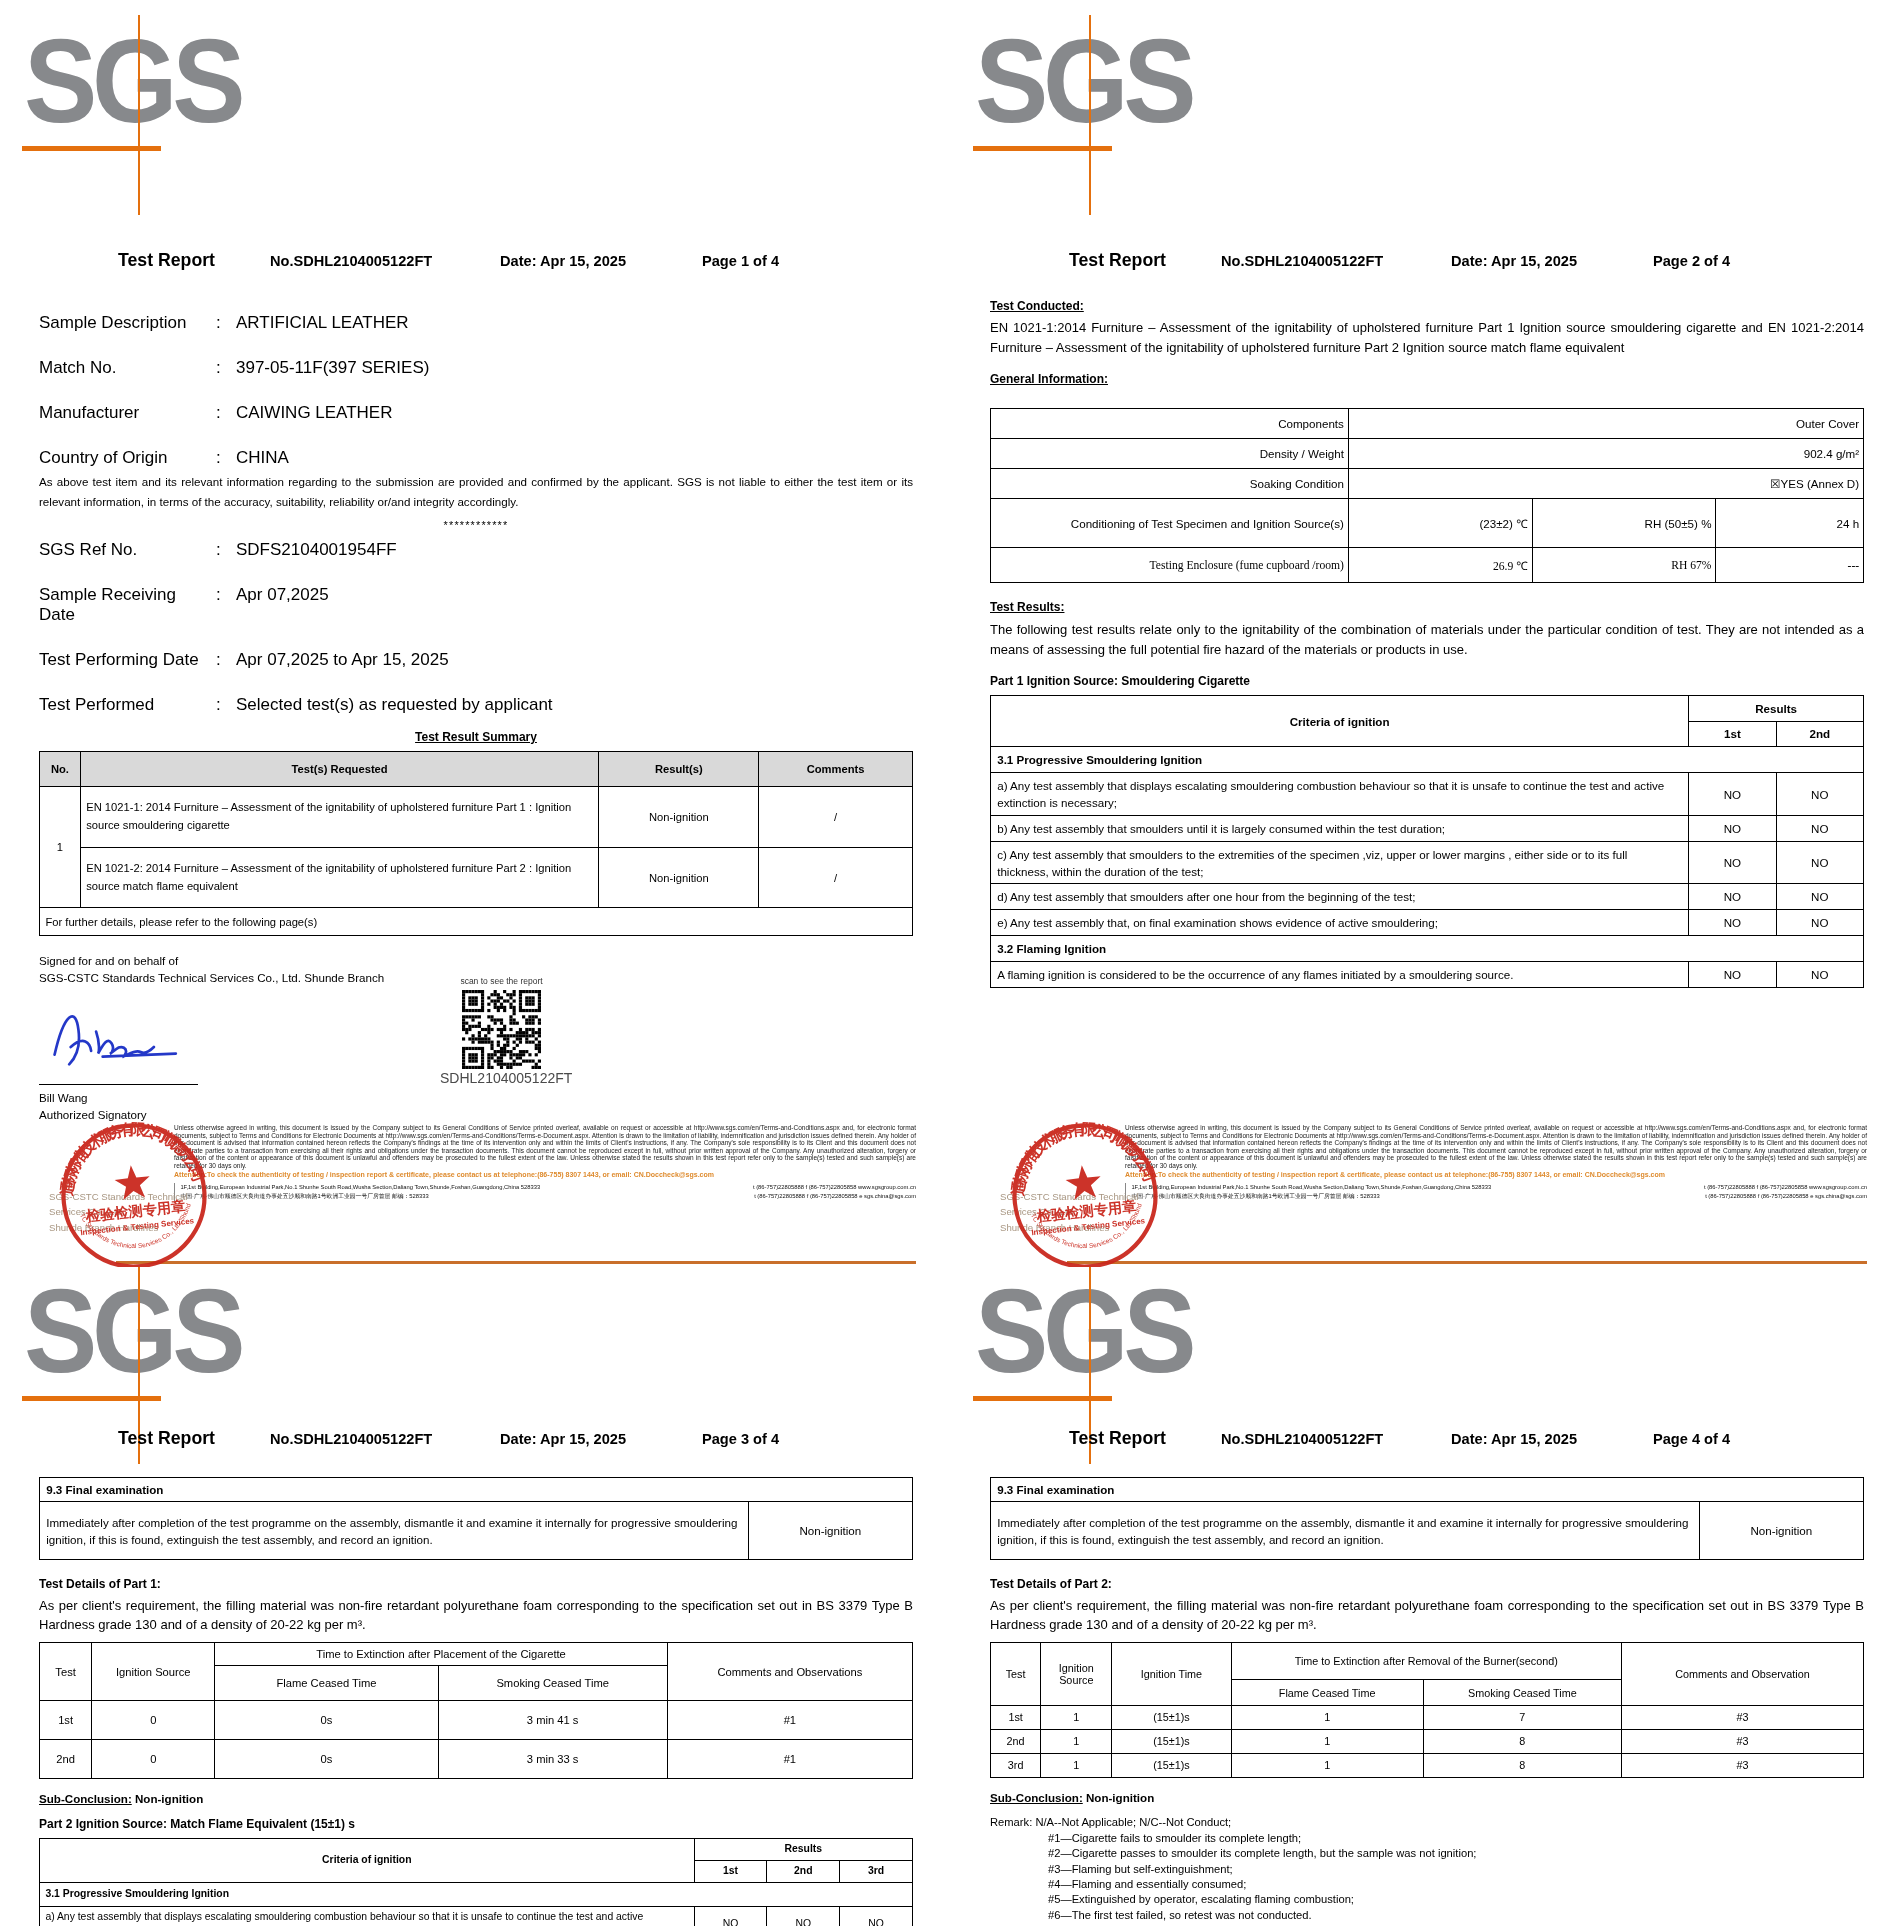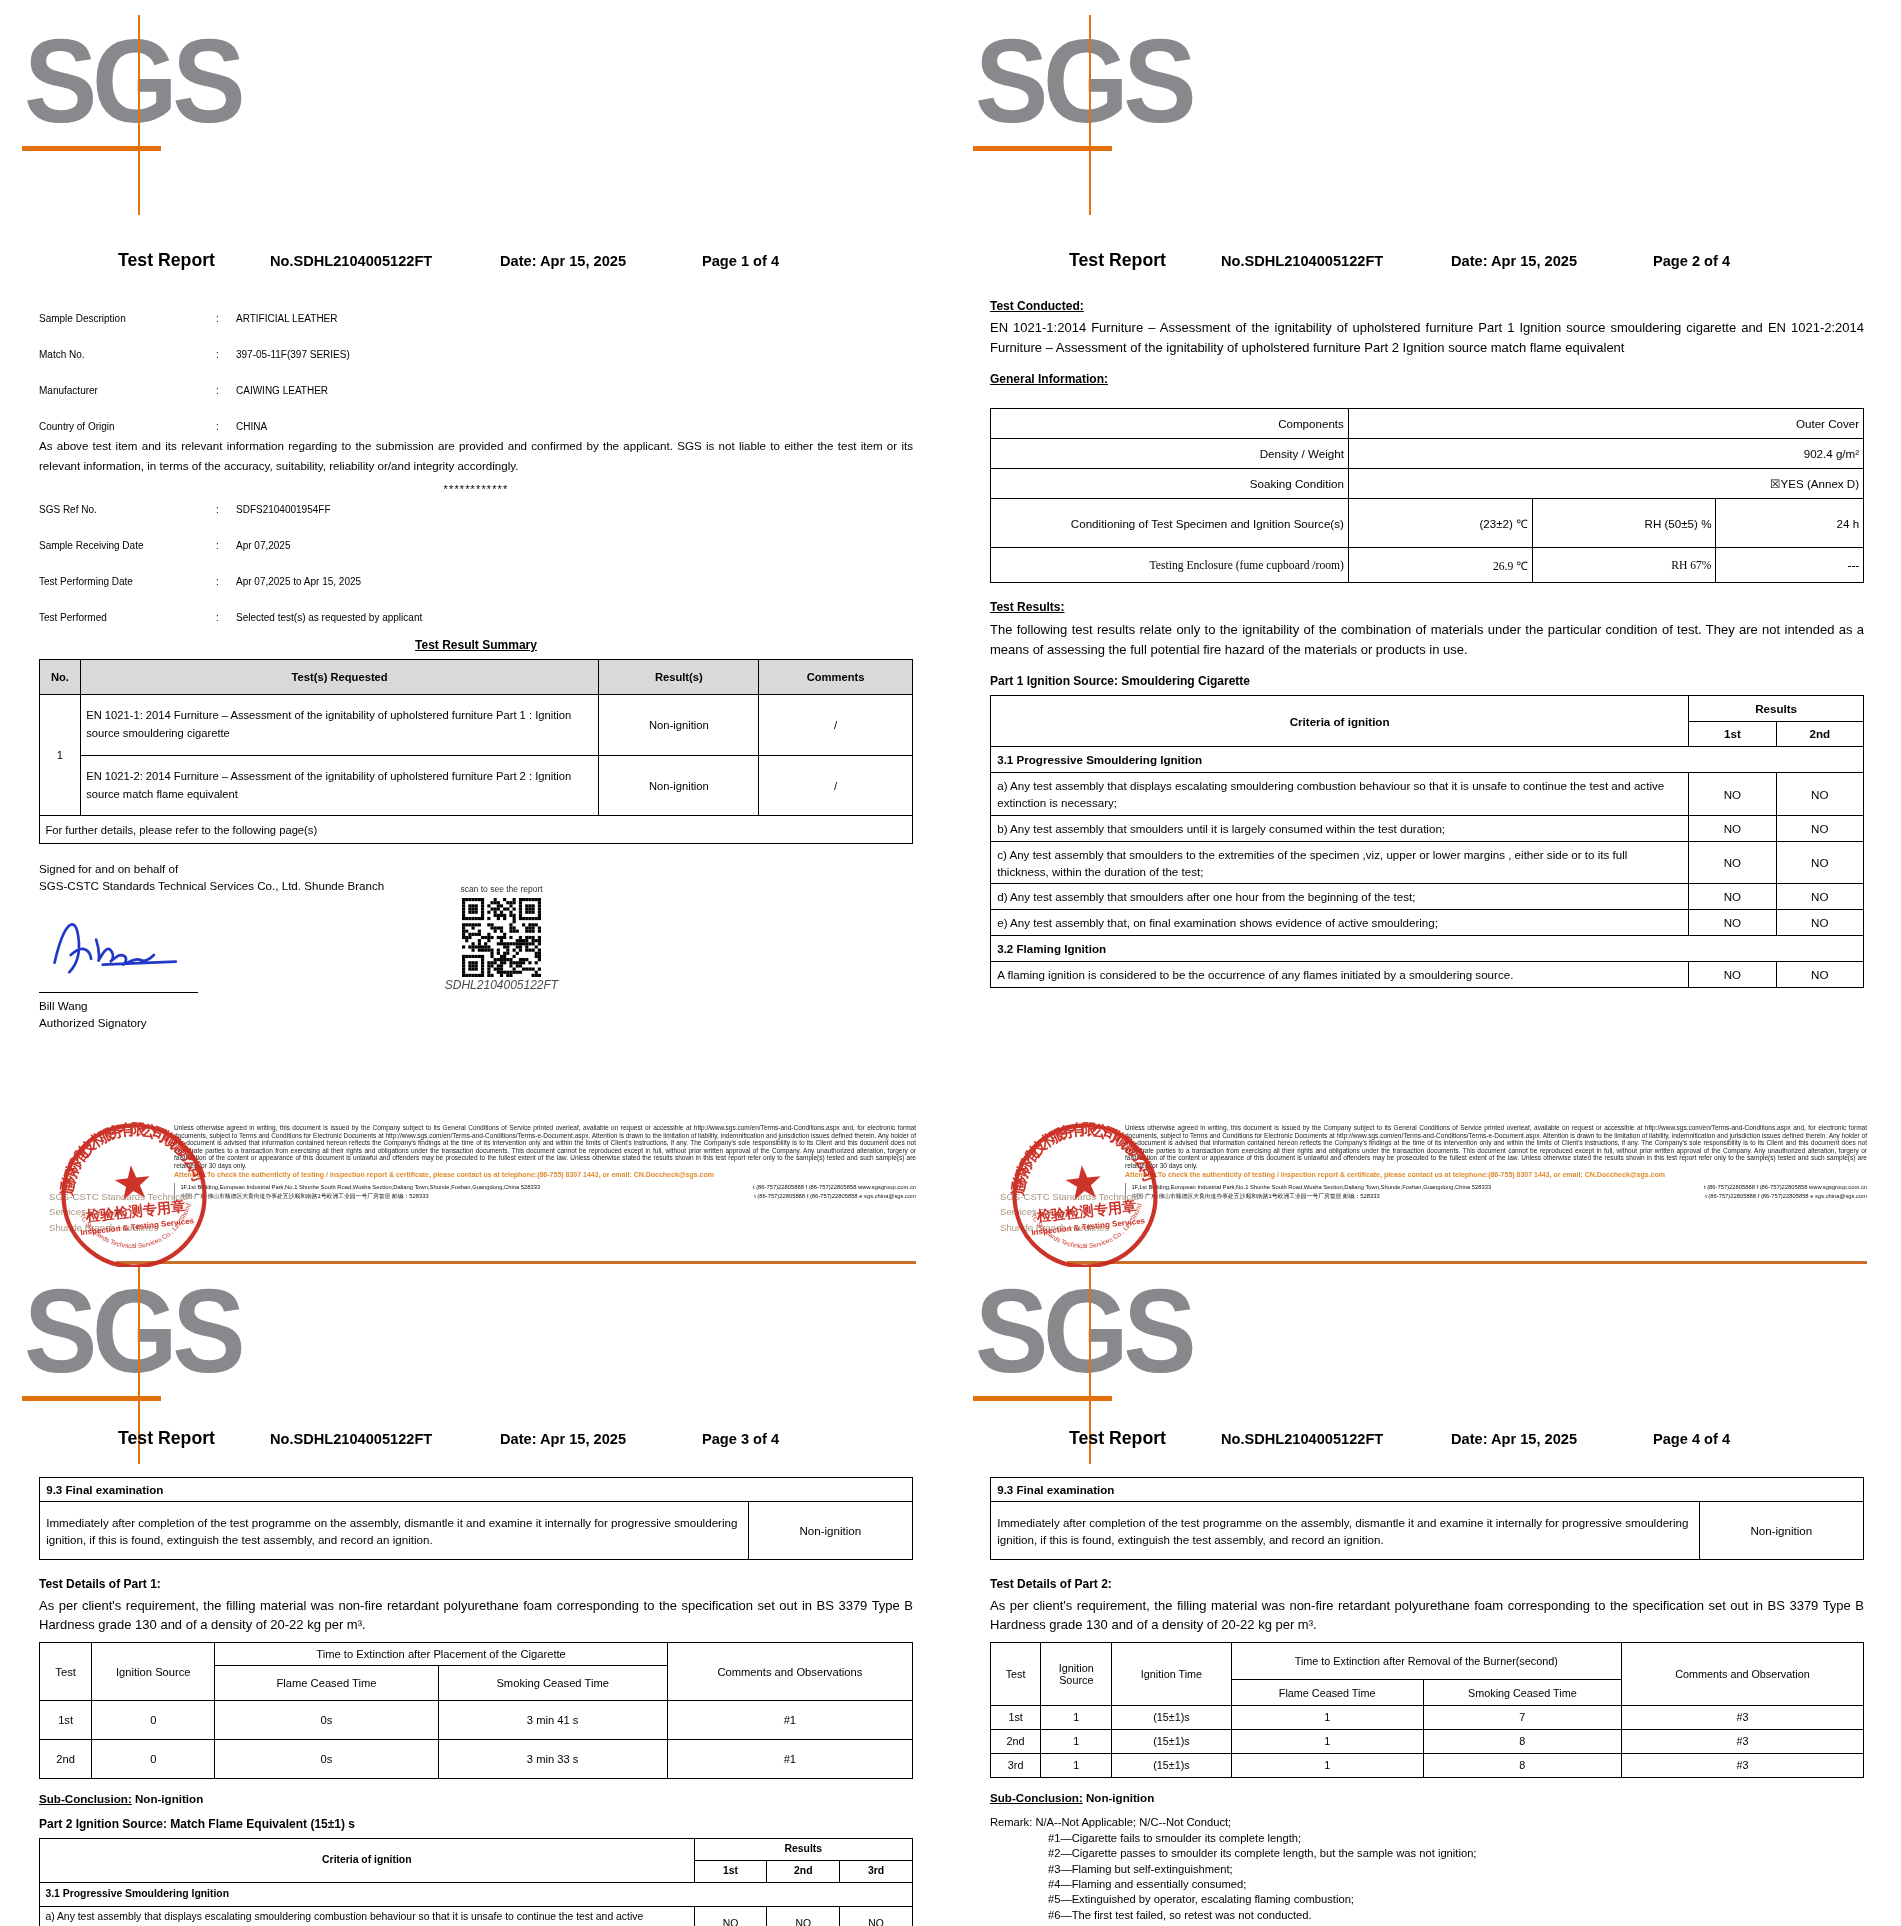--- a/index.html
+++ b/index.html
@@ -22,21 +22,21 @@
   .hdr-no{left:231px;top:3.1px;font-size:14.6px;}
   .hdr-date{left:461px;top:3.1px;font-size:14.6px;}
   .hdr-page{left:663px;top:3.1px;font-size:14.6px;}
 
   
   .flow{position:absolute;top:299px;left:39px;right:38px;}
   .page--tight .flow{top:210px;}
 
   .company{font-size:11.6px;line-height:16px;}
   .kvs{margin-top:14px;}
-  .kv{display:flex;font-size:10px;margin-bottom:25px;}
+  .kv{display:flex;font-size:17px;margin-bottom:25px;}
   .kv:last-child{margin-bottom:0;}
   .kv-l{width:177px;flex:none;}
   .kv-c{width:20px;flex:none;}
   .kv-v{flex:1;}
   .confirm{margin-top:3.9px;font-size:11.6px;line-height:20px;text-align:justify;}
   .stars{margin-top:7px;text-align:center;font-size:10.8px;letter-spacing:1.2px;}
   .kvs2{margin-top:9.2px;}
   .trs-title{margin-top:15.4px;text-align:center;font-size:12px;font-weight:bold;text-decoration:underline;}
 
   table{border-collapse:collapse;}
@@ -51,21 +51,21 @@
 
   .signed{margin-top:15.4px;font-size:11.6px;line-height:17px;}
   .sigrow{position:relative;height:139px;margin-top:2.3px;}
   .sig-svg{position:absolute;left:3.9px;top:3.1px;width:154px;height:87px;}
   .sig-line{position:absolute;left:0;top:96px;width:159px;border-top:1.2px solid #000;}
   .sig-name{position:absolute;left:0;top:101px;font-size:11.6px;line-height:17px;}
   .qr-block{position:absolute;left:401px;top:-11.6px;width:123px;text-align:center;}
   .qr-cap{font-size:8.5px;color:#333;}
   .qr-box{width:79px;height:79px;margin:3.1px auto 1.5px;}
   .qr-box svg{width:79px;height:79px;}
-  .qr-lab{font-size:12px;color:#4a4a4a;font-style:italic;}
+  .qr-lab{font-size:14px;color:#4a4a4a;}
 
   .h1{font-size:12px;font-weight:bold;text-decoration:underline;}
   .h1b{font-size:12px;font-weight:bold;}
   .para{font-size:13px;line-height:20px;text-align:justify;}
   .mt44{margin-top:17px;}.mt36{margin-top:14px;}.mt30{margin-top:11.6px;}.mt14{margin-top:5.4px;}.mt12{margin-top:4.6px;}
 
   .gi-table{width:100%;margin-top:22px;font-size:11.6px;text-align:right;border:1.9px solid #000;padding-left:36px;}
   .gi-table td{border:1.2px solid #000;padding:1.5px 3.9px;vertical-align:middle;}
   .gi-table .gl{width:349px;}
   .gi-table tr{height:30px;}

